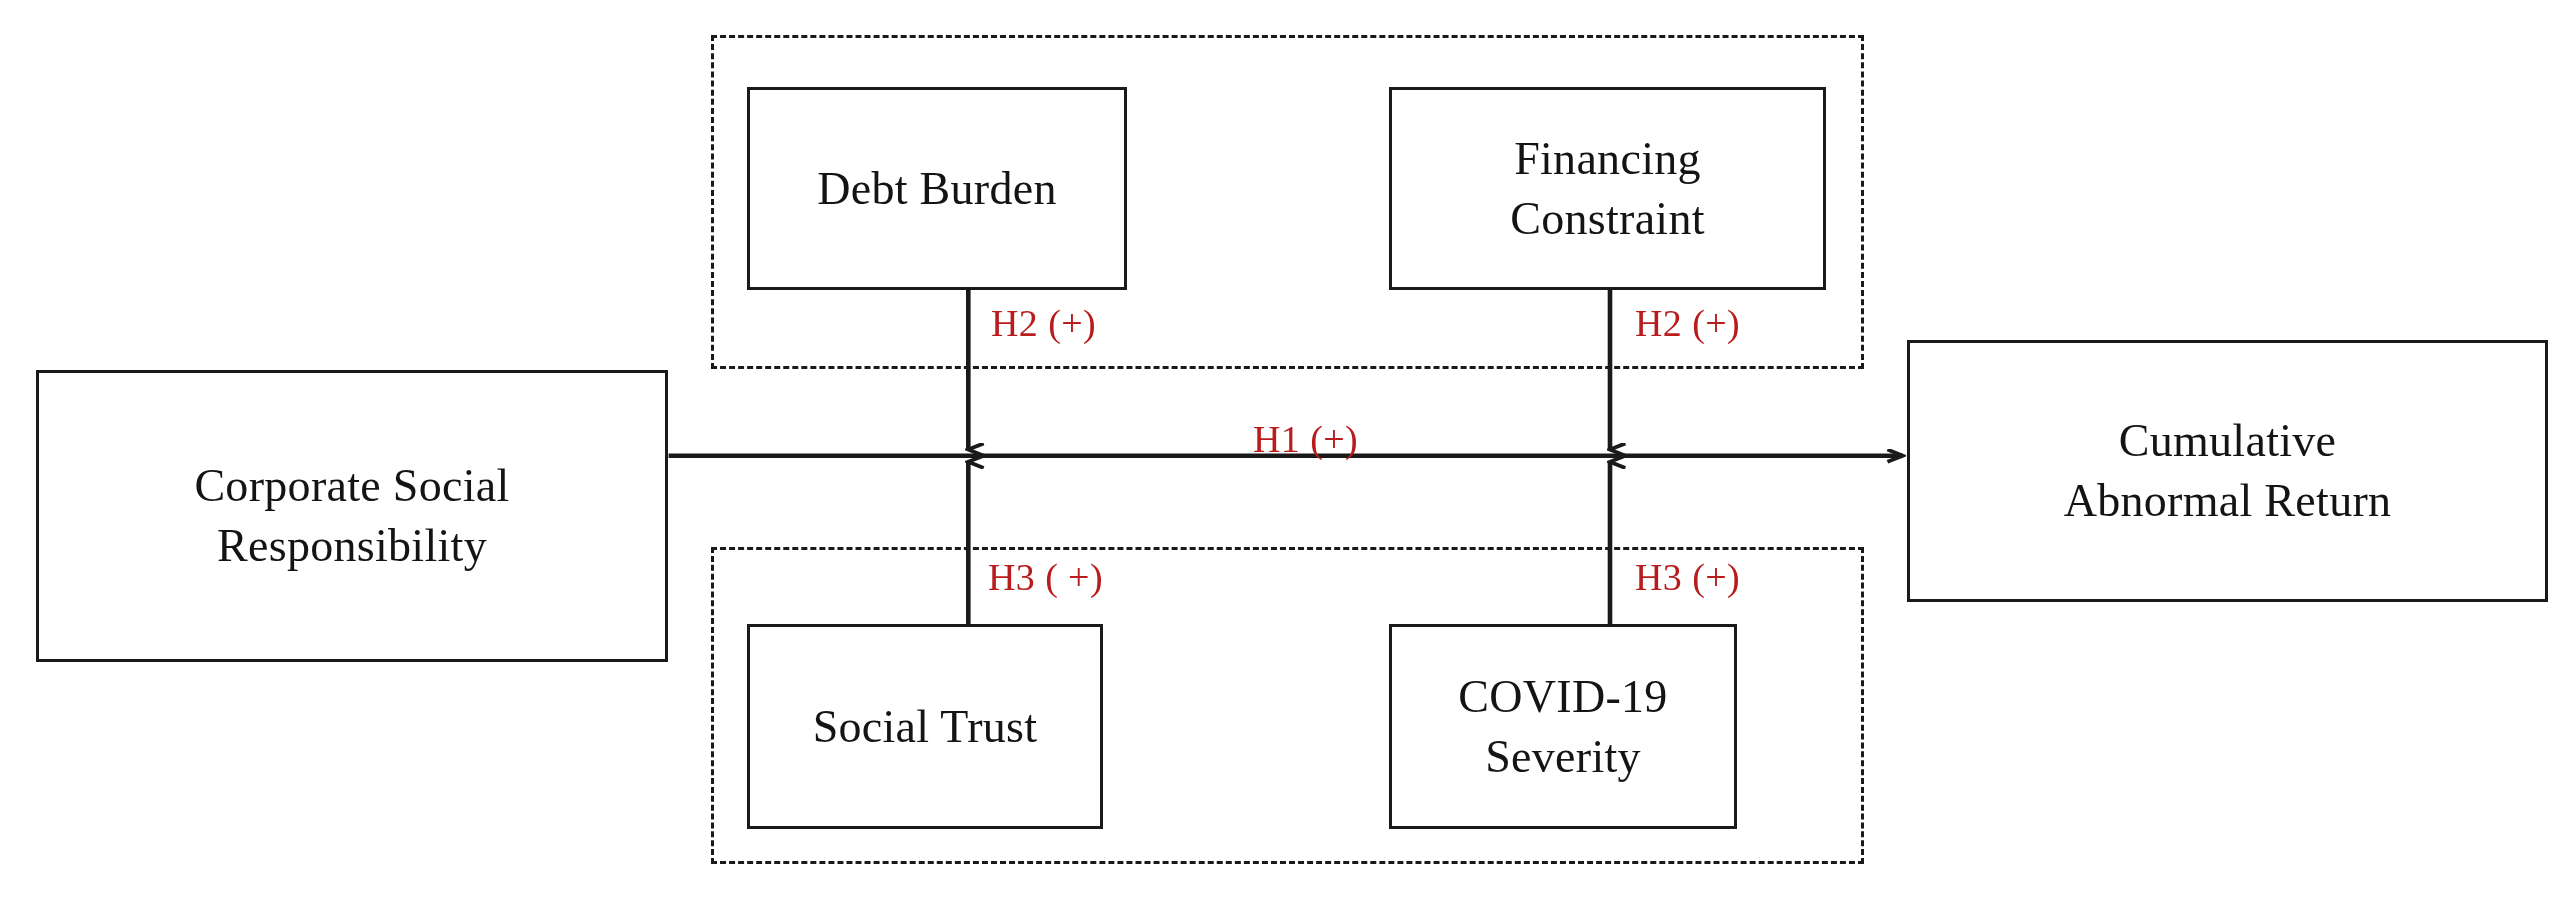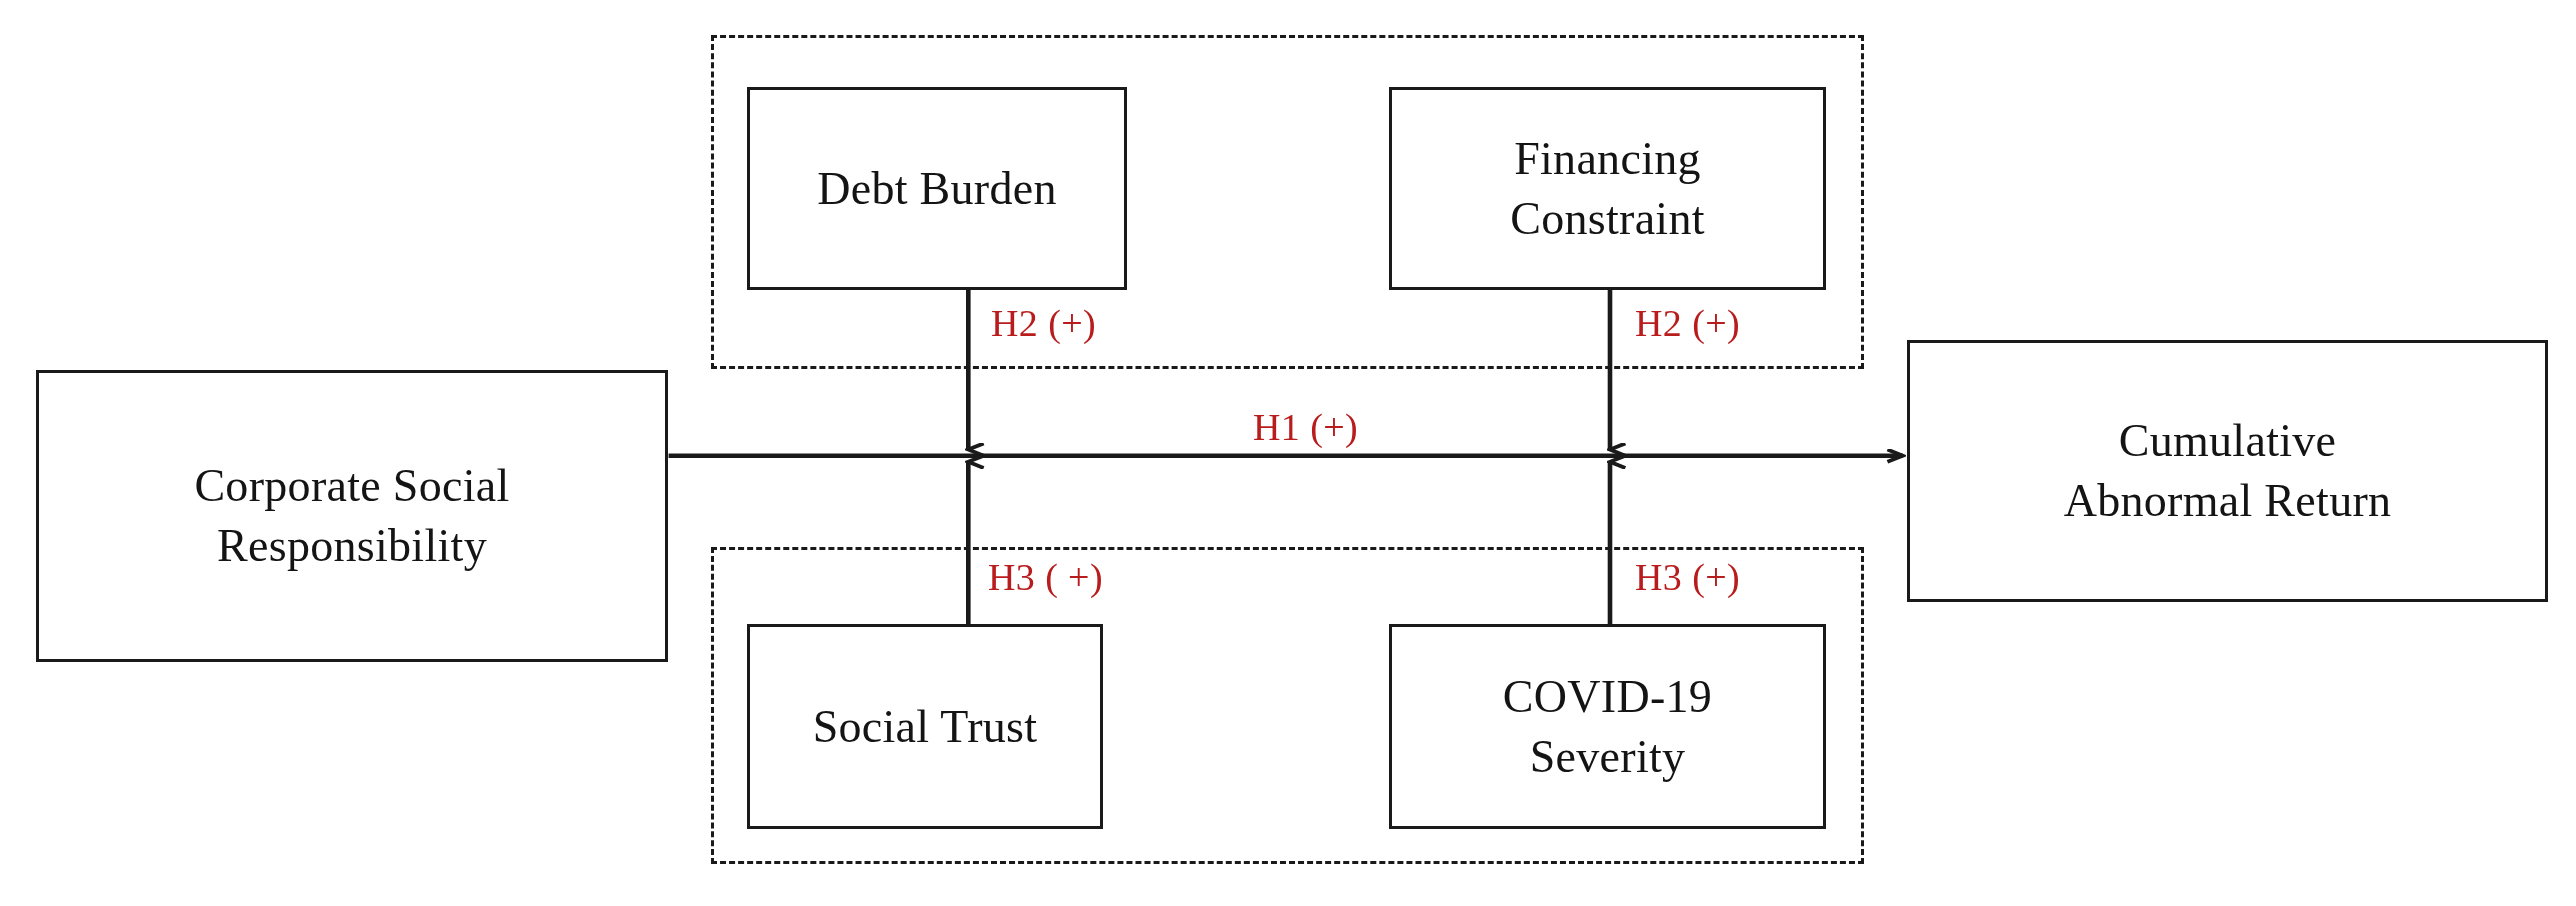--- a/index.html
+++ b/index.html
@@ -109,26 +109,26 @@
 
   <div class="node-box" style="left:1389px; top:87px; width:437px; height:203px;">
     <span class="node-label">Financing
 Constraint</span>
   </div>
 
   <div class="node-box" style="left:747px; top:624px; width:356px; height:205px;">
     <span class="node-label">Social Trust</span>
   </div>
 
-  <div class="node-box" style="left:1389px; top:624px; width:437px; height:205px;">
+  <div class="node-box" style="left:1389px; top:624px; width:348px; height:205px;">
     <span class="node-label">COVID-19
 Severity</span>
   </div>
 
-  <div class="edge-label" style="left:1253px; top:408px;">H1 (+)</div>
+  <div class="edge-label" style="left:1253px; top:420px;">H1 (+)</div>
 
   <div class="edge-label" style="left:991px; top:304px;">H2 (+)</div>
 
   <div class="edge-label" style="left:1635px; top:304px;">H2 (+)</div>
 
   <div class="edge-label" style="left:988px; top:558px;text-align:center;">H3 ( +)</div>
 
   <div class="edge-label" style="left:1635px; top:558px;">H3 (+)</div>
 
 </div>

